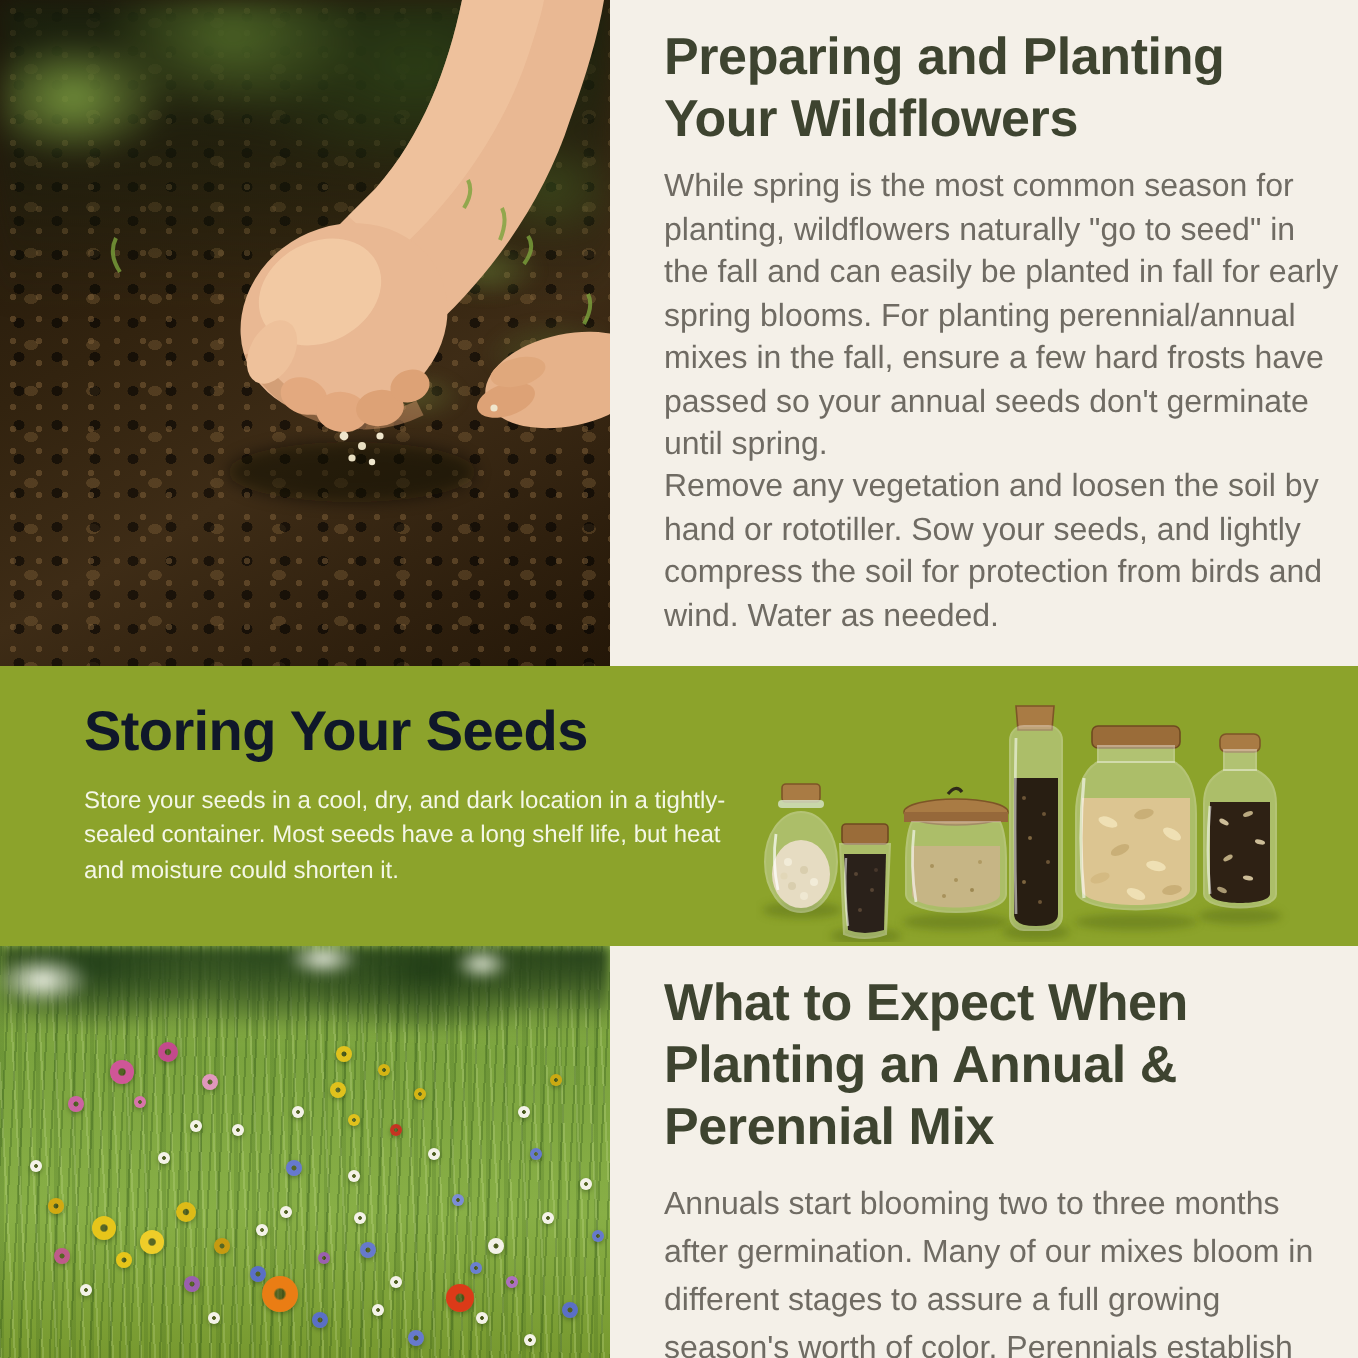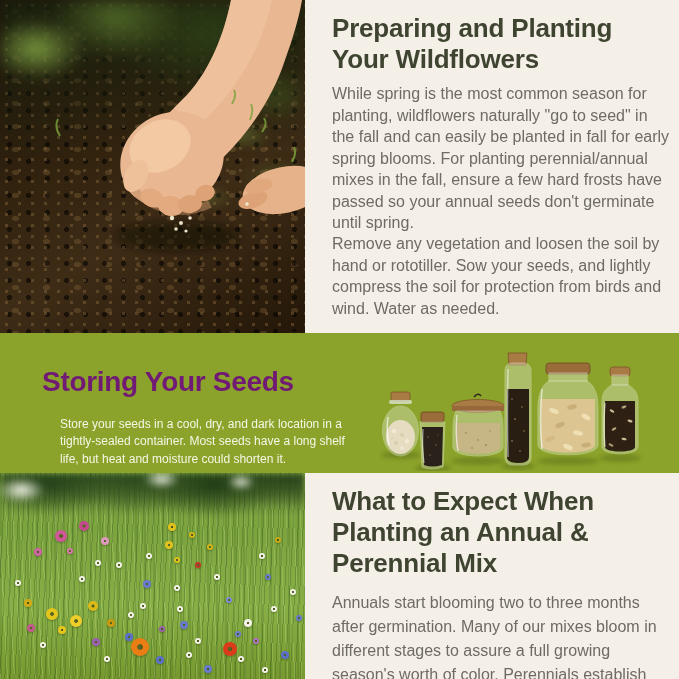--- a/index.html
+++ b/index.html
@@ -79,24 +79,24 @@
     margin:0;font-size:16px;line-height:1.34;color:#6f6b63;max-width:340px;
   }
   .panel-bottom p.body{margin-top:11px;line-height:1.5;}
   
   .band{
     position:absolute;left:0;top:333px;width:679px;height:140px;
     background:#8ca32b;
   }
   .band-text{position:absolute;left:42px;top:17px;width:330px;}
   .band-title{
-    margin:16px 0 10px 0;font-size:28px;font-weight:bold;color:#701a75;letter-spacing:-0.3px;
+    margin:0 0 10px 0;font-size:28px;font-weight:bold;color:#0f172a;letter-spacing:-0.3px;
   }
   .band-body{
-    margin:18px;font-size:12px;line-height:1.44;color:#f4f7e6;max-width:322px;
+    margin:0;font-size:12px;line-height:1.44;color:#f4f7e6;max-width:322px;
   }
   .jars{position:absolute;left:378px;top:12px;}
 </style>
 </head>
 <body>
 
 <div class="canvas">
 
   <div class="photo photo-top">
     <div class="bokeh"></div>

